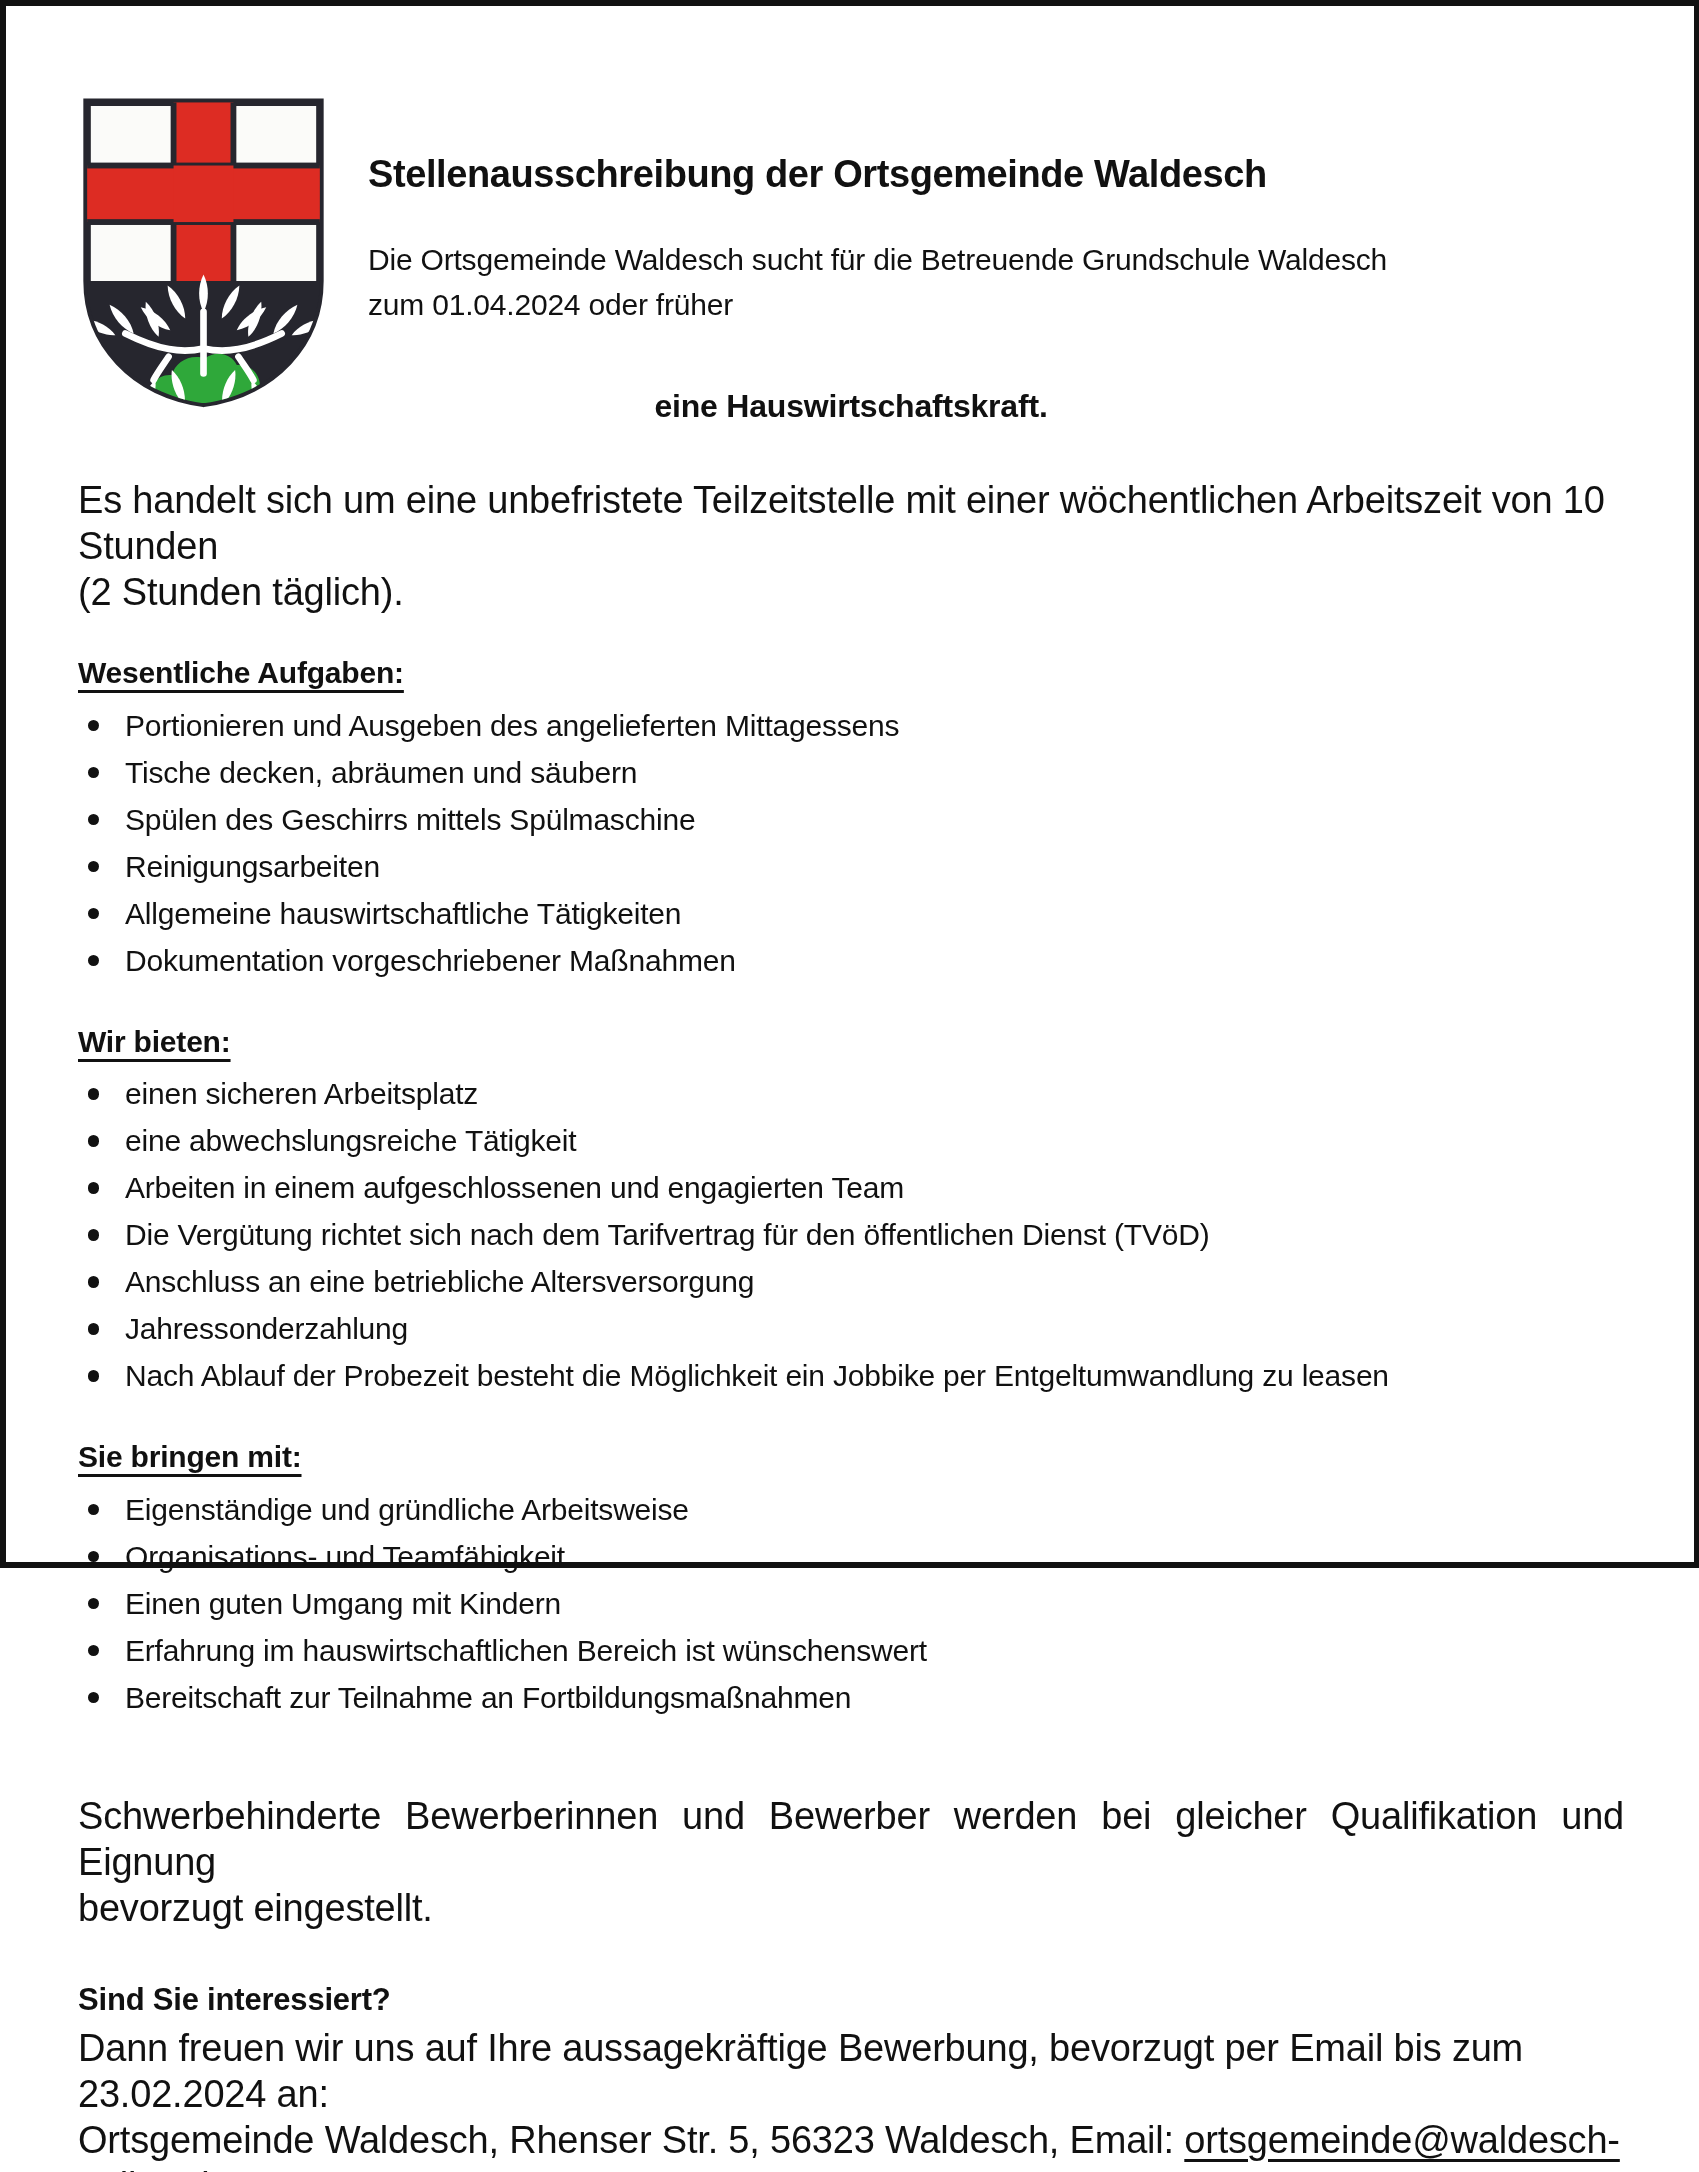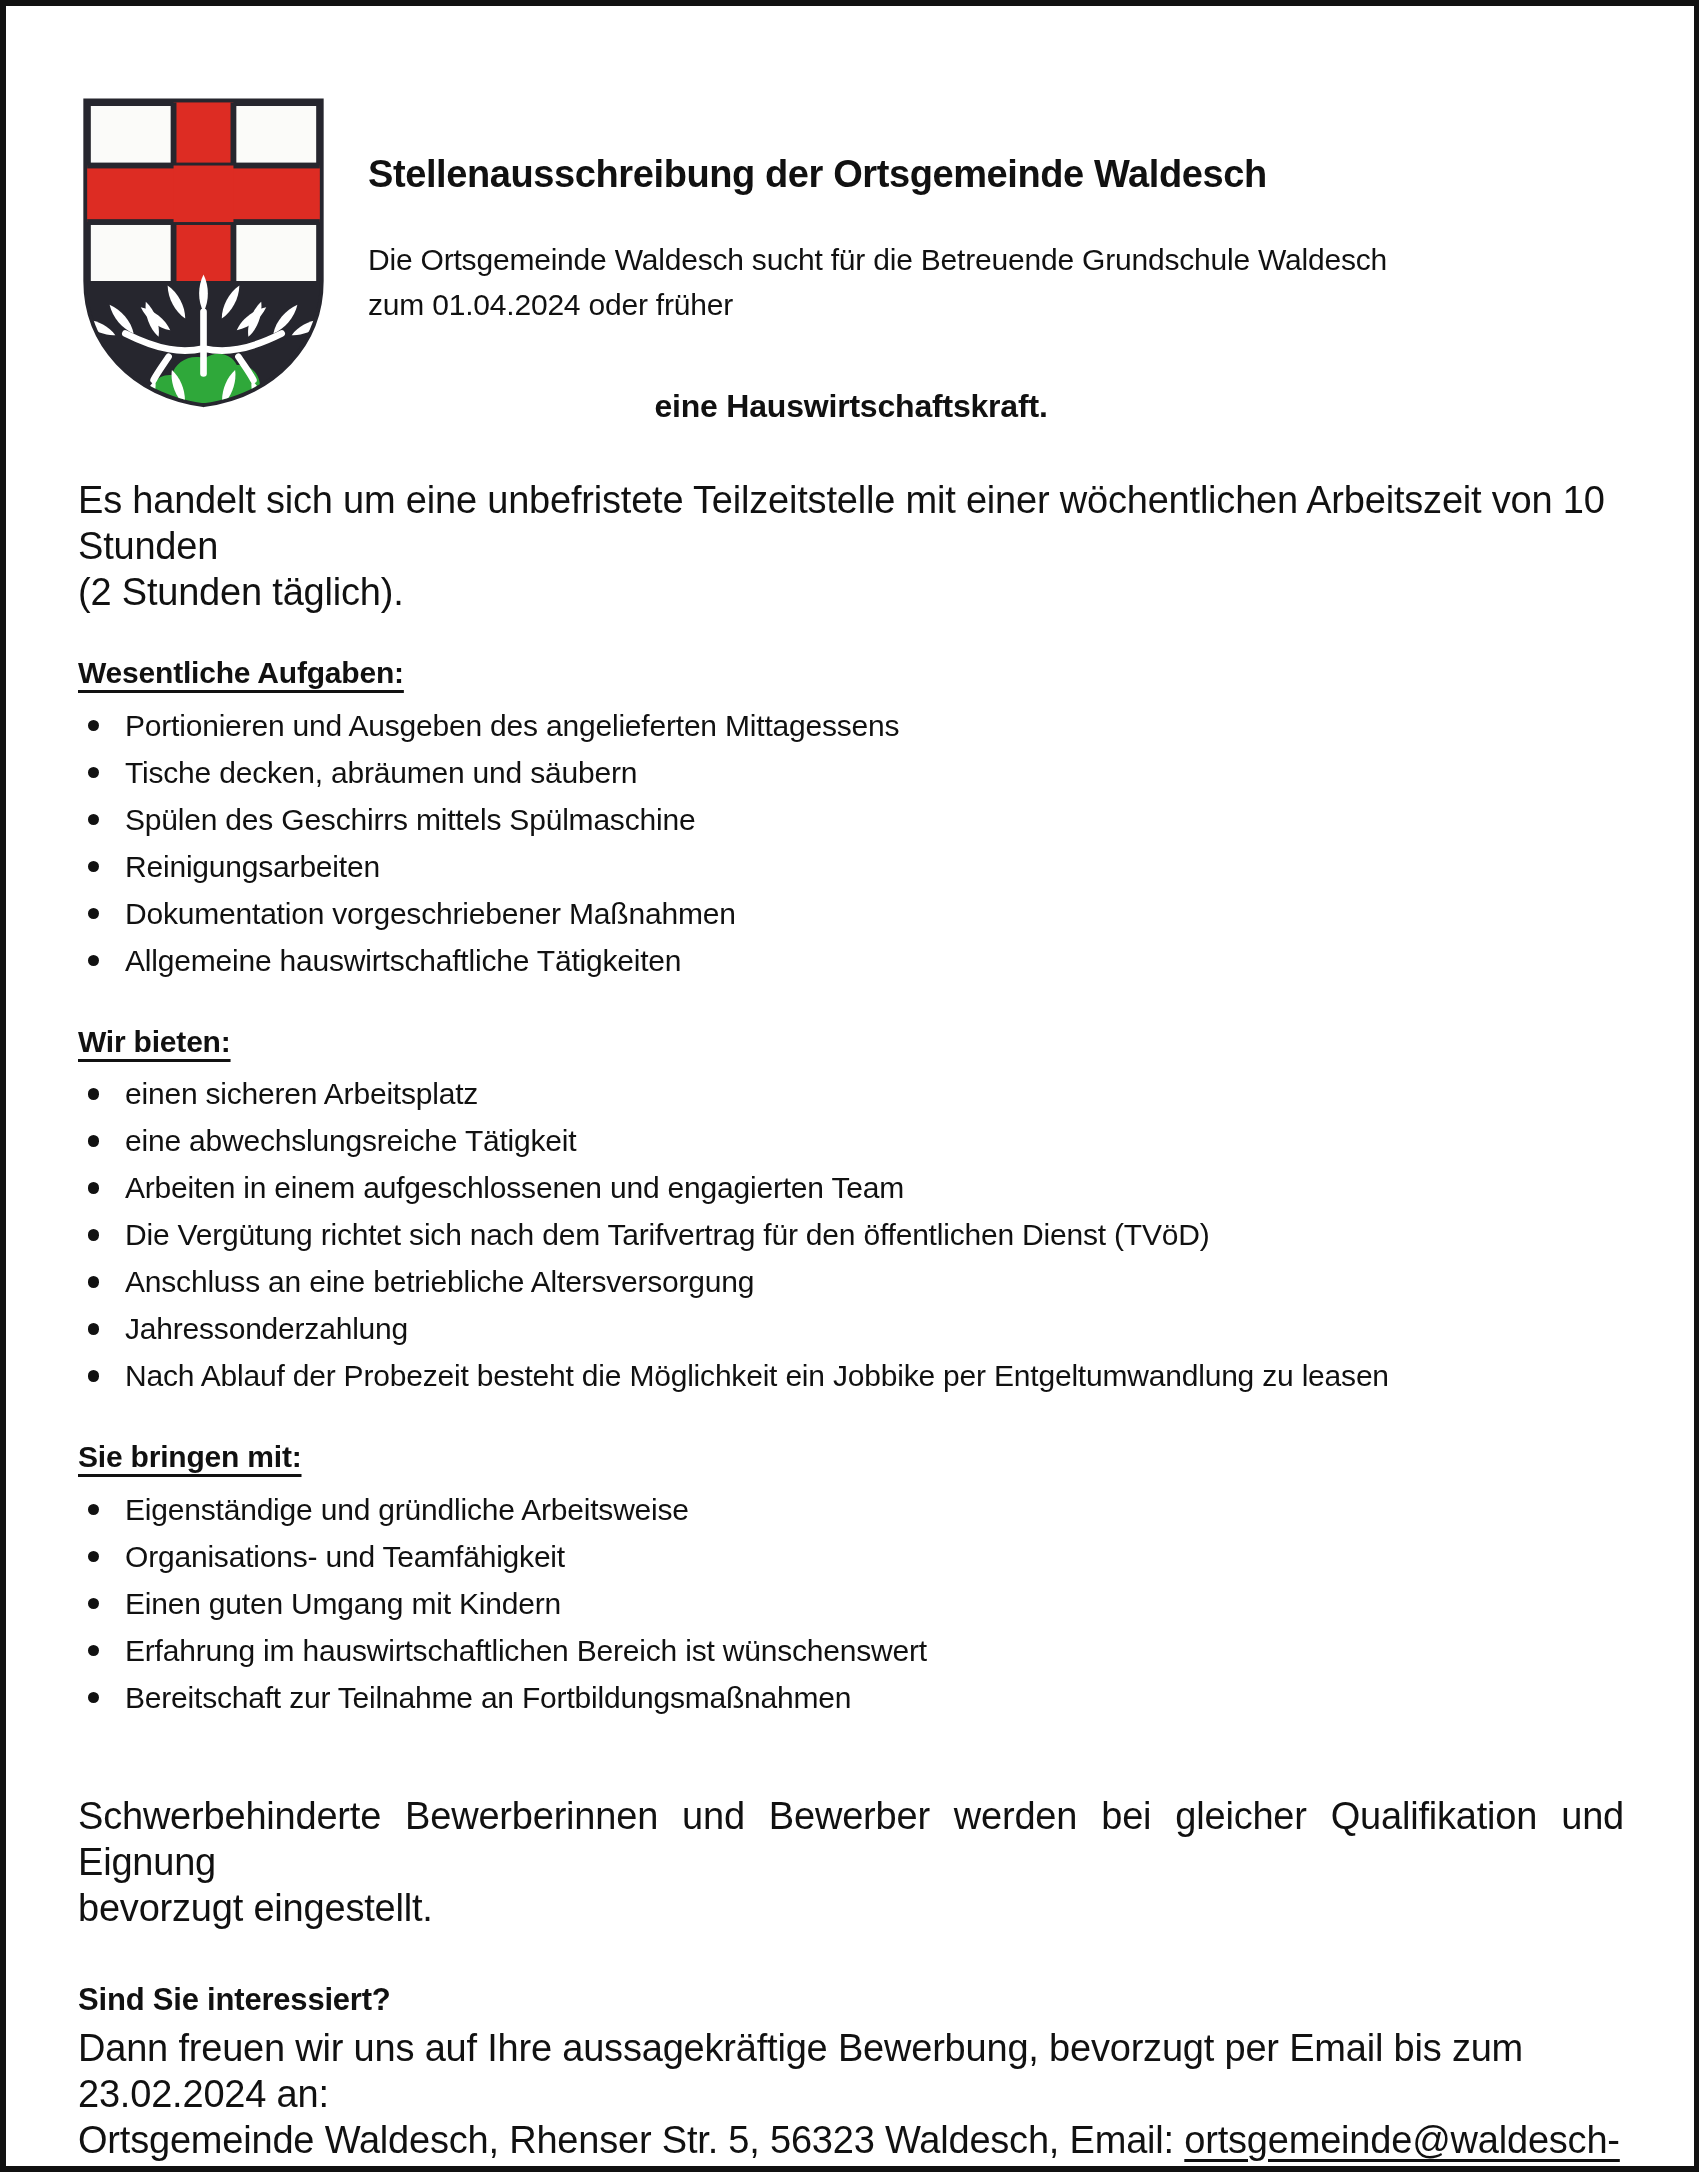--- a/index.html
+++ b/index.html
@@ -8,21 +8,21 @@
     height: 2172px;
     background: #ffffff;
     font-family: "Liberation Sans", "DejaVu Sans", sans-serif;
     color: #111111;
     overflow: hidden;
     box-sizing: border-box;
   }
   .page-frame {
     box-sizing: border-box;
     width: 1700px;
-    height: 2172px;
+    height: 1568px;
     border: 6.6px solid #111111;
     background: #ffffff;
   }
   .content {
     box-sizing: border-box;
     padding: 0 70px 0 72px;
   }
   
   .header {
     position: relative;
@@ -179,22 +179,22 @@
       <div>(2 Stunden täglich).</div>
     </div>
 
     <div>
       <div class="section-heading">Wesentliche Aufgaben:</div>
       <ul class="bullets">
         <li>Portionieren und Ausgeben des angelieferten Mittagessens</li>
         <li>Tische decken, abräumen und säubern</li>
         <li>Spülen des Geschirrs mittels Spülmaschine</li>
         <li>Reinigungsarbeiten</li>
+        <li>Allgemeine hauswirtschaftliche Tätigkeiten</li>
         <li>Dokumentation vorgeschriebener Maßnahmen</li>
-        <li>Allgemeine hauswirtschaftliche Tätigkeiten</li>
       </ul>
     </div>
 
     <div>
       <div class="section-heading">Wir bieten:</div>
       <ul class="bullets">
         <li>einen sicheren Arbeitsplatz</li>
         <li>eine abwechslungsreiche Tätigkeit</li>
         <li>Arbeiten in einem aufgeschlossenen und engagierten Team</li>
         <li>Die Vergütung richtet sich nach dem Tarifvertrag für den öffentlichen Dienst (TVöD)</li>

